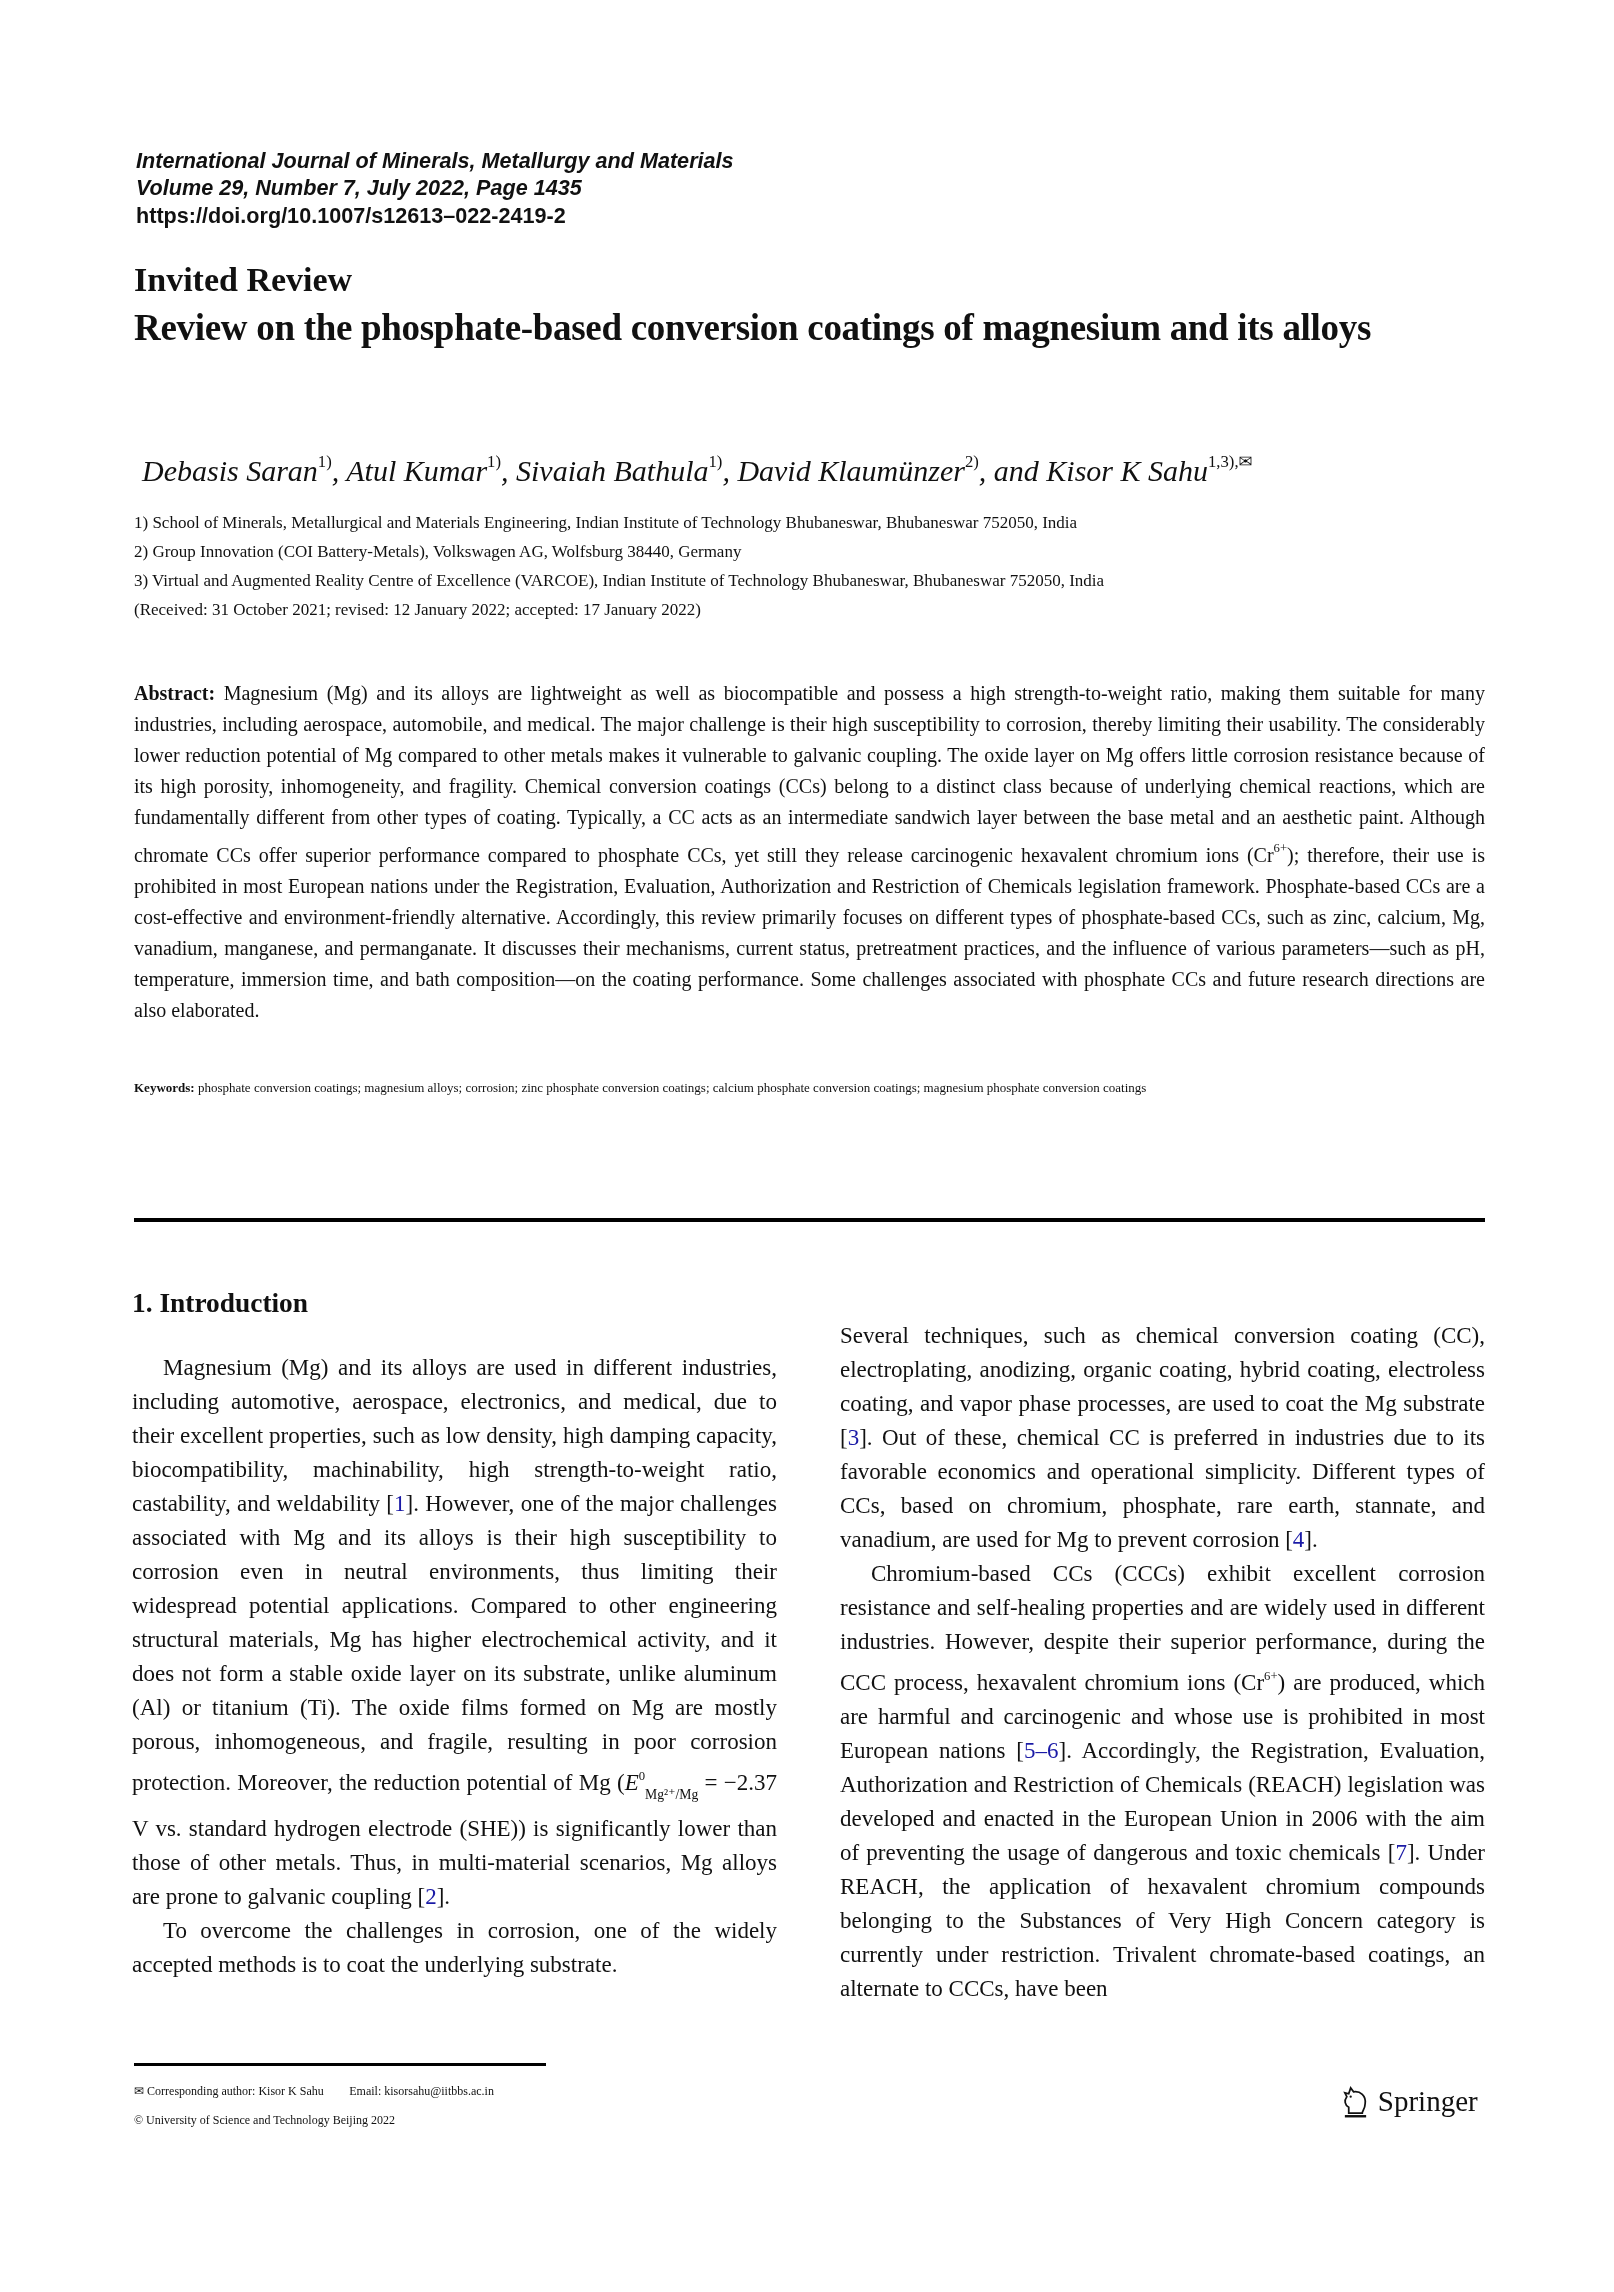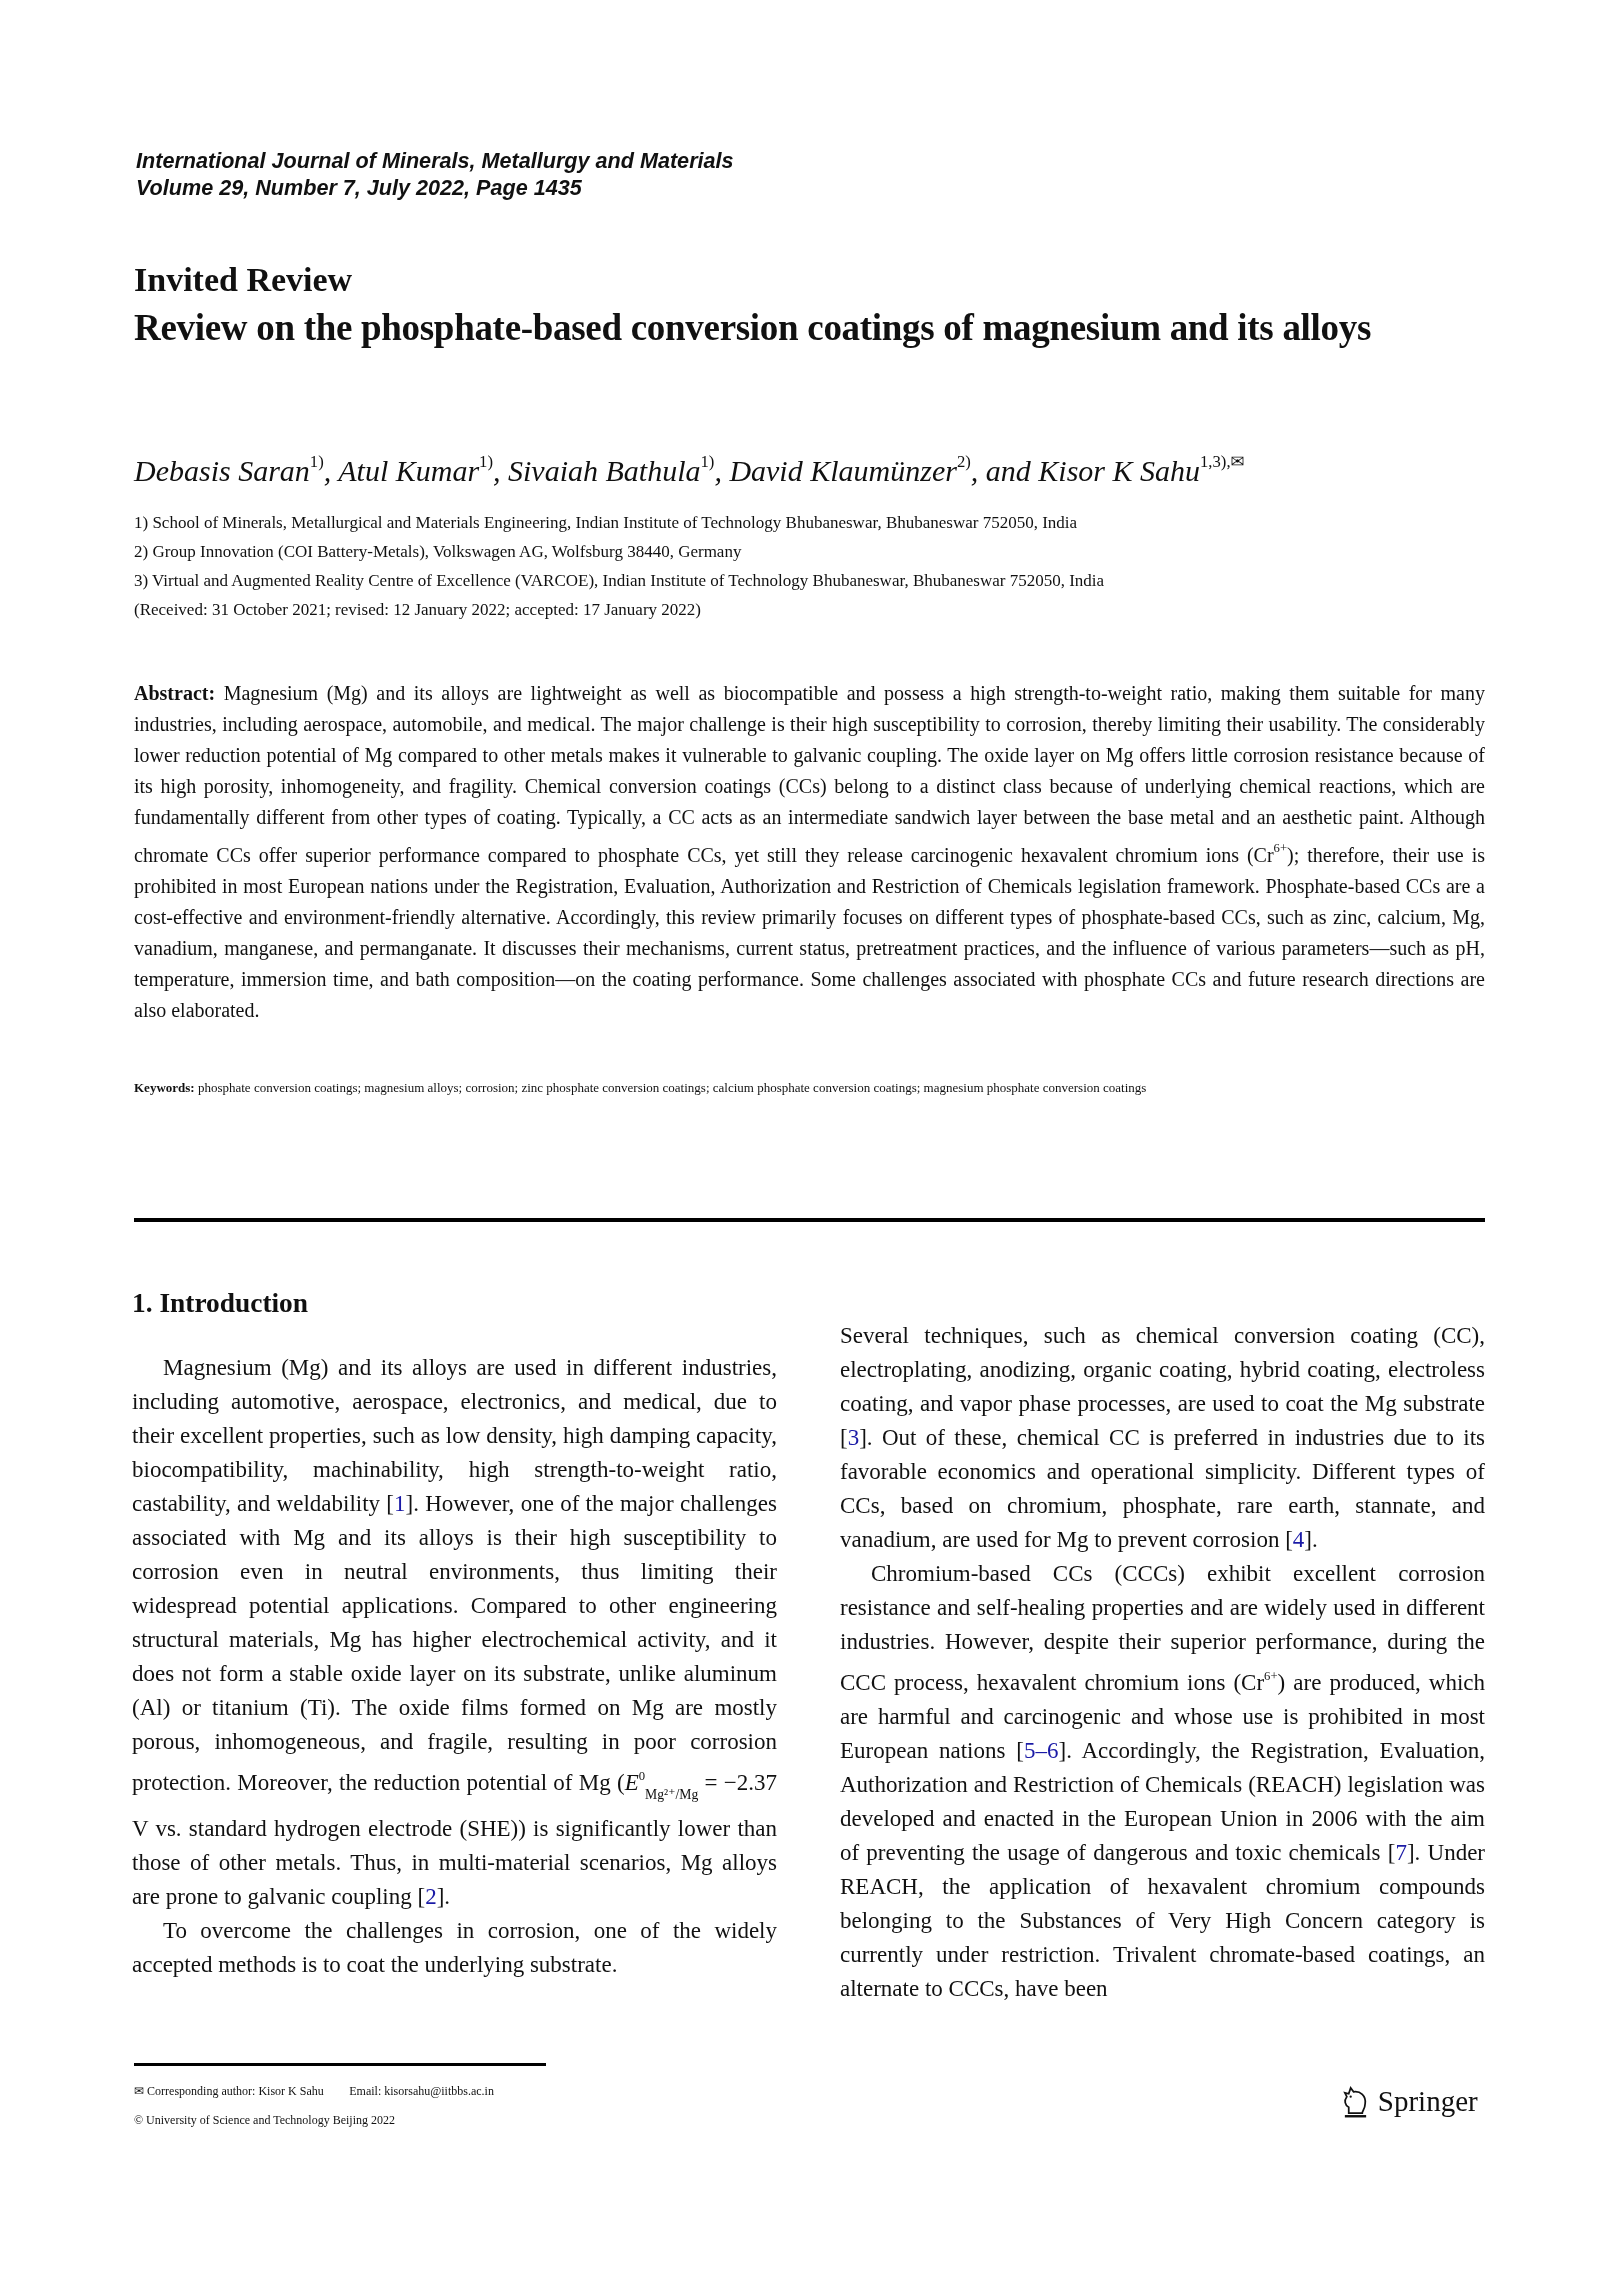--- a/index.html
+++ b/index.html
@@ -4,21 +4,21 @@
 <style>
   html, body { margin: 0; padding: 0; background: #ffffff; }
   body { width: 1614px; height: 2293px; position: relative; overflow: hidden; color: #111; }
   .serif { font-family: "Liberation Serif", "DejaVu Serif", serif; }
   .sans { font-family: "Liberation Sans", "DejaVu Sans", sans-serif; }
 
   .journal-header { position: absolute; left: 136px; top: 147px; font-size: 21.6px; line-height: 27.4px; font-weight: bold; }
   .journal-header .it { font-style: italic; }
   .article-type { position: absolute; left: 134px; top: 261px; font-size: 34px; font-weight: bold; }
   .title { position: absolute; left: 134px; top: 300px; width: 1274px; font-size: 37px; line-height: 55px; font-weight: bold; letter-spacing: -0.3px; }
-  .authors { position: absolute; left: 134px; top: 451px; font-size: 30px; font-style: italic; white-space: nowrap; font-family: Liberation Serif, serif; }
+  .authors { position: absolute; left: 142px; top: 451px; font-size: 30px; font-style: italic; white-space: nowrap; font-family: Liberation Serif, serif; }
   .authors sup { font-style: normal; font-size: 16.7px; vertical-align: 13.7px; }
   .affils { position: absolute; left: 134px; top: 508px; font-size: 17px; line-height: 29px; }
 
   .abstract { position: absolute; left: 134px; top: 678px; width: 1351px; font-size: 20px; line-height: 31px; text-align: justify; }
   .abstract b, .keywords b { font-weight: bold; }
   .keywords { position: absolute; left: 134px; top: 1072px; width: 1351px; font-size: 13px; line-height: 32px; text-align: justify; }
   .rule-thick { position: absolute; left: 134px; top: 1218px; width: 1351px; height: 3.9px; background: #000; }
 
   .col { position: absolute; top: 1286px; width: 645px; font-size: 23px; line-height: 34px; text-align: justify; }
   .col-left { left: 132px; }
@@ -35,20 +35,21 @@
   .footnotes .gap { display: inline-block; width: 25.5px; }
   .springer { position: absolute; left: 1341px; top: 2084px; display: flex; align-items: center; gap: 7.8px; }
   .springer-text { font-size: 29px; font-family: "Liberation Serif", "DejaVu Serif", serif; text-align: center; }
 </style>
 </head>
 <body>
 
 <div class="journal-header sans">
   <div class="it">International Journal of Minerals, Metallurgy and Materials</div>
   <div class="it">Volume 29, Number 7, July 2022, Page 1435</div>
+  <div>https://doi.org/10.1007/s12613–022-2419-2</div>
 </div>
 
 <div class="article-type serif">Invited Review</div>
 <div class="title serif">Review on the phosphate-based conversion coatings of magnesium and its alloys</div>
 
 <div class="authors serif">
   <span>Debasis Saran</span><sup>1)</sup>,
   <span>Atul Kumar</span><sup>1)</sup>,
   <span>Sivaiah Bathula</span><sup>1)</sup>,
   <span>David Klaumünzer</span><sup>2)</sup>,

